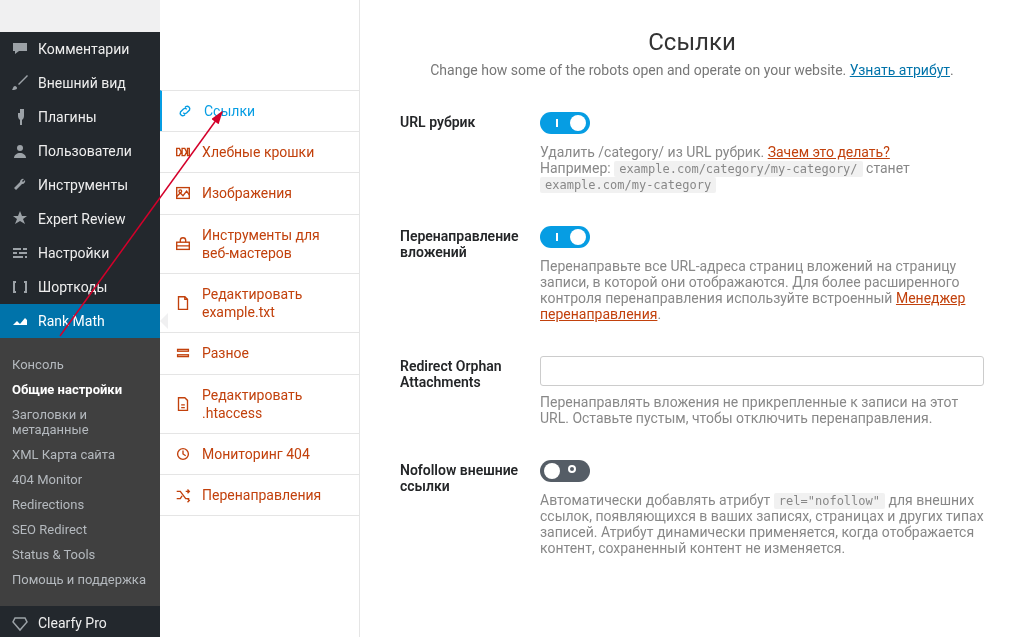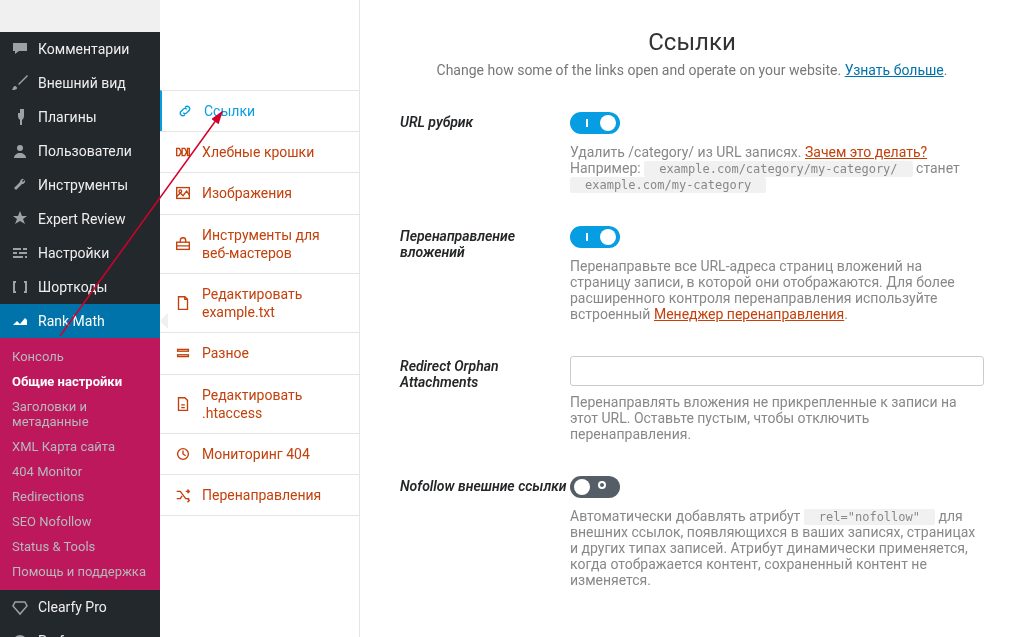--- a/index.html
+++ b/index.html
@@ -5,44 +5,44 @@
 * { margin: 0; padding: 0; box-sizing: border-box; font-family: -apple-system, BlinkMacSystemFont, "Segoe UI", Roboto, Arial, sans-serif; }
 body { width: 1024px; height: 637px; overflow: hidden; background: #f0f0f1; display: flex; font-size: 13px; color: #444; }
 
 
 .sidebar { width: 160px; background: #23282d; color: #eee; display: flex; flex-direction: column; height: 637px; font-size: 14px; margin-top: 32px; }
 .sidebar-item { display: flex; align-items: center; padding: 7px 10px; color: #eee; cursor: pointer; position: relative; }
 .sidebar-item .mi { width: 20px; height: 20px; margin-right: 8px; display: flex; align-items: center; justify-content: center; color: #9ca2a7; flex-shrink:0;}
 .sidebar-item.current { background: #0073aa; color: #fff; }
 .sidebar-item.current .mi { color: #fff; }
 .sidebar-item.current::after { content:""; position:absolute; right:-8px; top:50%; margin-top:-8px; border:8px solid transparent; border-right-color:#f0f0f1;}
-.sidebar-sub { background: #be185d; padding: 6px 0; }
+.sidebar-sub { background: #404040; padding: 14px 0; }
 .sidebar-sub-item { padding: 5px 12px; color: #b4b9be; font-size: 13px; cursor: pointer; }
 .sidebar-sub-item.active { color: #fff; font-weight: 700; }
 .collapse { margin-top:auto; border-top:1px solid #333; display:flex; align-items:center; padding:7px 10px; color:#b4b9be; cursor:pointer; font-size:13px;}
 .collapse .mi{ width:20px; margin-right:8px; display:flex; align-items:center; justify-content:center;}
 
 
 .content { flex:1; display:flex; background:#fff; }
 .settings-nav { width: 200px; border-right:1px solid #e5e5e5; background:#fff; padding-top:90px;}
 .settings-nav-item { display:flex; align-items:center; padding:11px 14px; border:1px solid #e5e5e5; border-left:none; border-right:none; margin-bottom:-1px; color:#c2410c; cursor:pointer; font-size:14px; gap:10px;}
 .settings-nav-item.active { color:#069de3; border-left:2px solid #069de3; background:#fff;}
 .settings-nav-item .ti { width:18px; height:18px; display:flex; align-items:center; justify-content:center; color:inherit;}
 .settings-nav-item span.lbl { line-height:1.3; }
 
 .main { flex:1; padding: 28px 40px 20px 40px; overflow:auto; height:637px; }
 .page-title { font-size:24px; font-weight:400; text-align:center; color:#333; }
 .page-desc { text-align:center; font-size:14px; color:#777; margin-top:6px; margin-bottom:34px;}
 .page-desc a { color:#0073aa; text-decoration:underline;}
 
 .field { display:flex; margin-bottom:34px; align-items:flex-start; }
-.field-label { width:170px; font-weight:600; color:#242628; font-size:14px; padding-top:2px; font-style:italic;}
+.field-label { width:140px; font-weight:600; color:#242628; font-size:14px; padding-top:2px; }
 .field-content { flex:1; font-size:14px; color:#888;}
 .field-content a { color:#c2410c; text-decoration:underline; }
-.code { font-family: Consolas, monospace; background:#f1f1f1; padding:1px 15px; border-radius:2px; font-size:12px;}
+.code { font-family: Consolas, monospace; background:#f1f1f1; padding:1px 5px; border-radius:2px; font-size:12px;}
 
 
 .toggle { width:50px; height:22px; border-radius:11px; position:relative; cursor:pointer; margin-bottom:10px;}
 .toggle.on { background:#069de3; }
 .toggle.off { background:#555d66; }
 .toggle .knob{ position:absolute; width:16px; height:16px; border-radius:50%; background:#fff; top:3px;}
 .toggle.on .knob{ right:4px; }
 .toggle.off .knob{ left:4px; }
 .toggle .bar{ position:absolute; width:2px; height:8px; background:#fff; top:7px;}
 .toggle.on .bar{ left:16px;}
@@ -137,21 +137,21 @@
       </span>
     <span>Rank Math</span>
   </div>
   <div class="sidebar-sub">
     <div class="sidebar-sub-item">Консоль</div>
     <div class="sidebar-sub-item active">Общие настройки</div>
     <div class="sidebar-sub-item">Заголовки и метаданные</div>
     <div class="sidebar-sub-item">XML Карта сайта</div>
     <div class="sidebar-sub-item">404 Monitor</div>
     <div class="sidebar-sub-item">Redirections</div>
-    <div class="sidebar-sub-item">SEO Nofollow</div>
+    <div class="sidebar-sub-item">SEO Redirect</div>
     <div class="sidebar-sub-item">Status &amp; Tools</div>
     <div class="sidebar-sub-item">Помощь и поддержка</div>
   </div>
   <div style="height:12px"></div>
   <div class="sidebar-item">
     <span class="mi">
         <svg width="20" height="20" viewBox="0 0 20 20" fill="none" stroke="currentColor" stroke-width="1.5">
           <path d="M5 5h10l2 4-7 8-7-8z"></path>
         </svg>
       </span>
@@ -256,32 +256,32 @@
             <path d="M3 6h4l6 8h4M3 14h4l2-3m4-5h4m-2-2l2 2-2 2m0 6l2 2-2 2"></path>
           </svg>
         </span>
       <span class="lbl">Перенаправления</span>
     </div>
   </div>
 
   <div class="main">
     <h1 class="page-title">Ссылки</h1>
     <p class="page-desc">
-      <span>Change how some of the links open and operate on your website. </span><a href="#">Узнать больше</a>.
+      <span>Change how some of the robots open and operate on your website. </span><a href="#">Узнать атрибут</a>.
     </p>
 
     <div class="field">
       <div class="field-label">URL рубрик</div>
       <div class="field-content">
         <div class="toggle on">
             <span class="bar"></span>
             <span class="knob"></span>
           </div>
         <div>
-          <span>Удалить /category/ из URL записях. </span><a href="#">Зачем это делать?</a><br>
+          <span>Удалить /category/ из URL рубрик. </span><a href="#">Зачем это делать?</a><br>
           <span>Например: </span><span class="code">example.com/category/my-category/</span><span> станет </span><span class="code">example.com/my-category</span>
         </div>
       </div>
     </div>
 
     <div class="field">
       <div class="field-label">Перенаправление вложений</div>
       <div class="field-content">
         <div class="toggle on">
             <span class="bar"></span>

